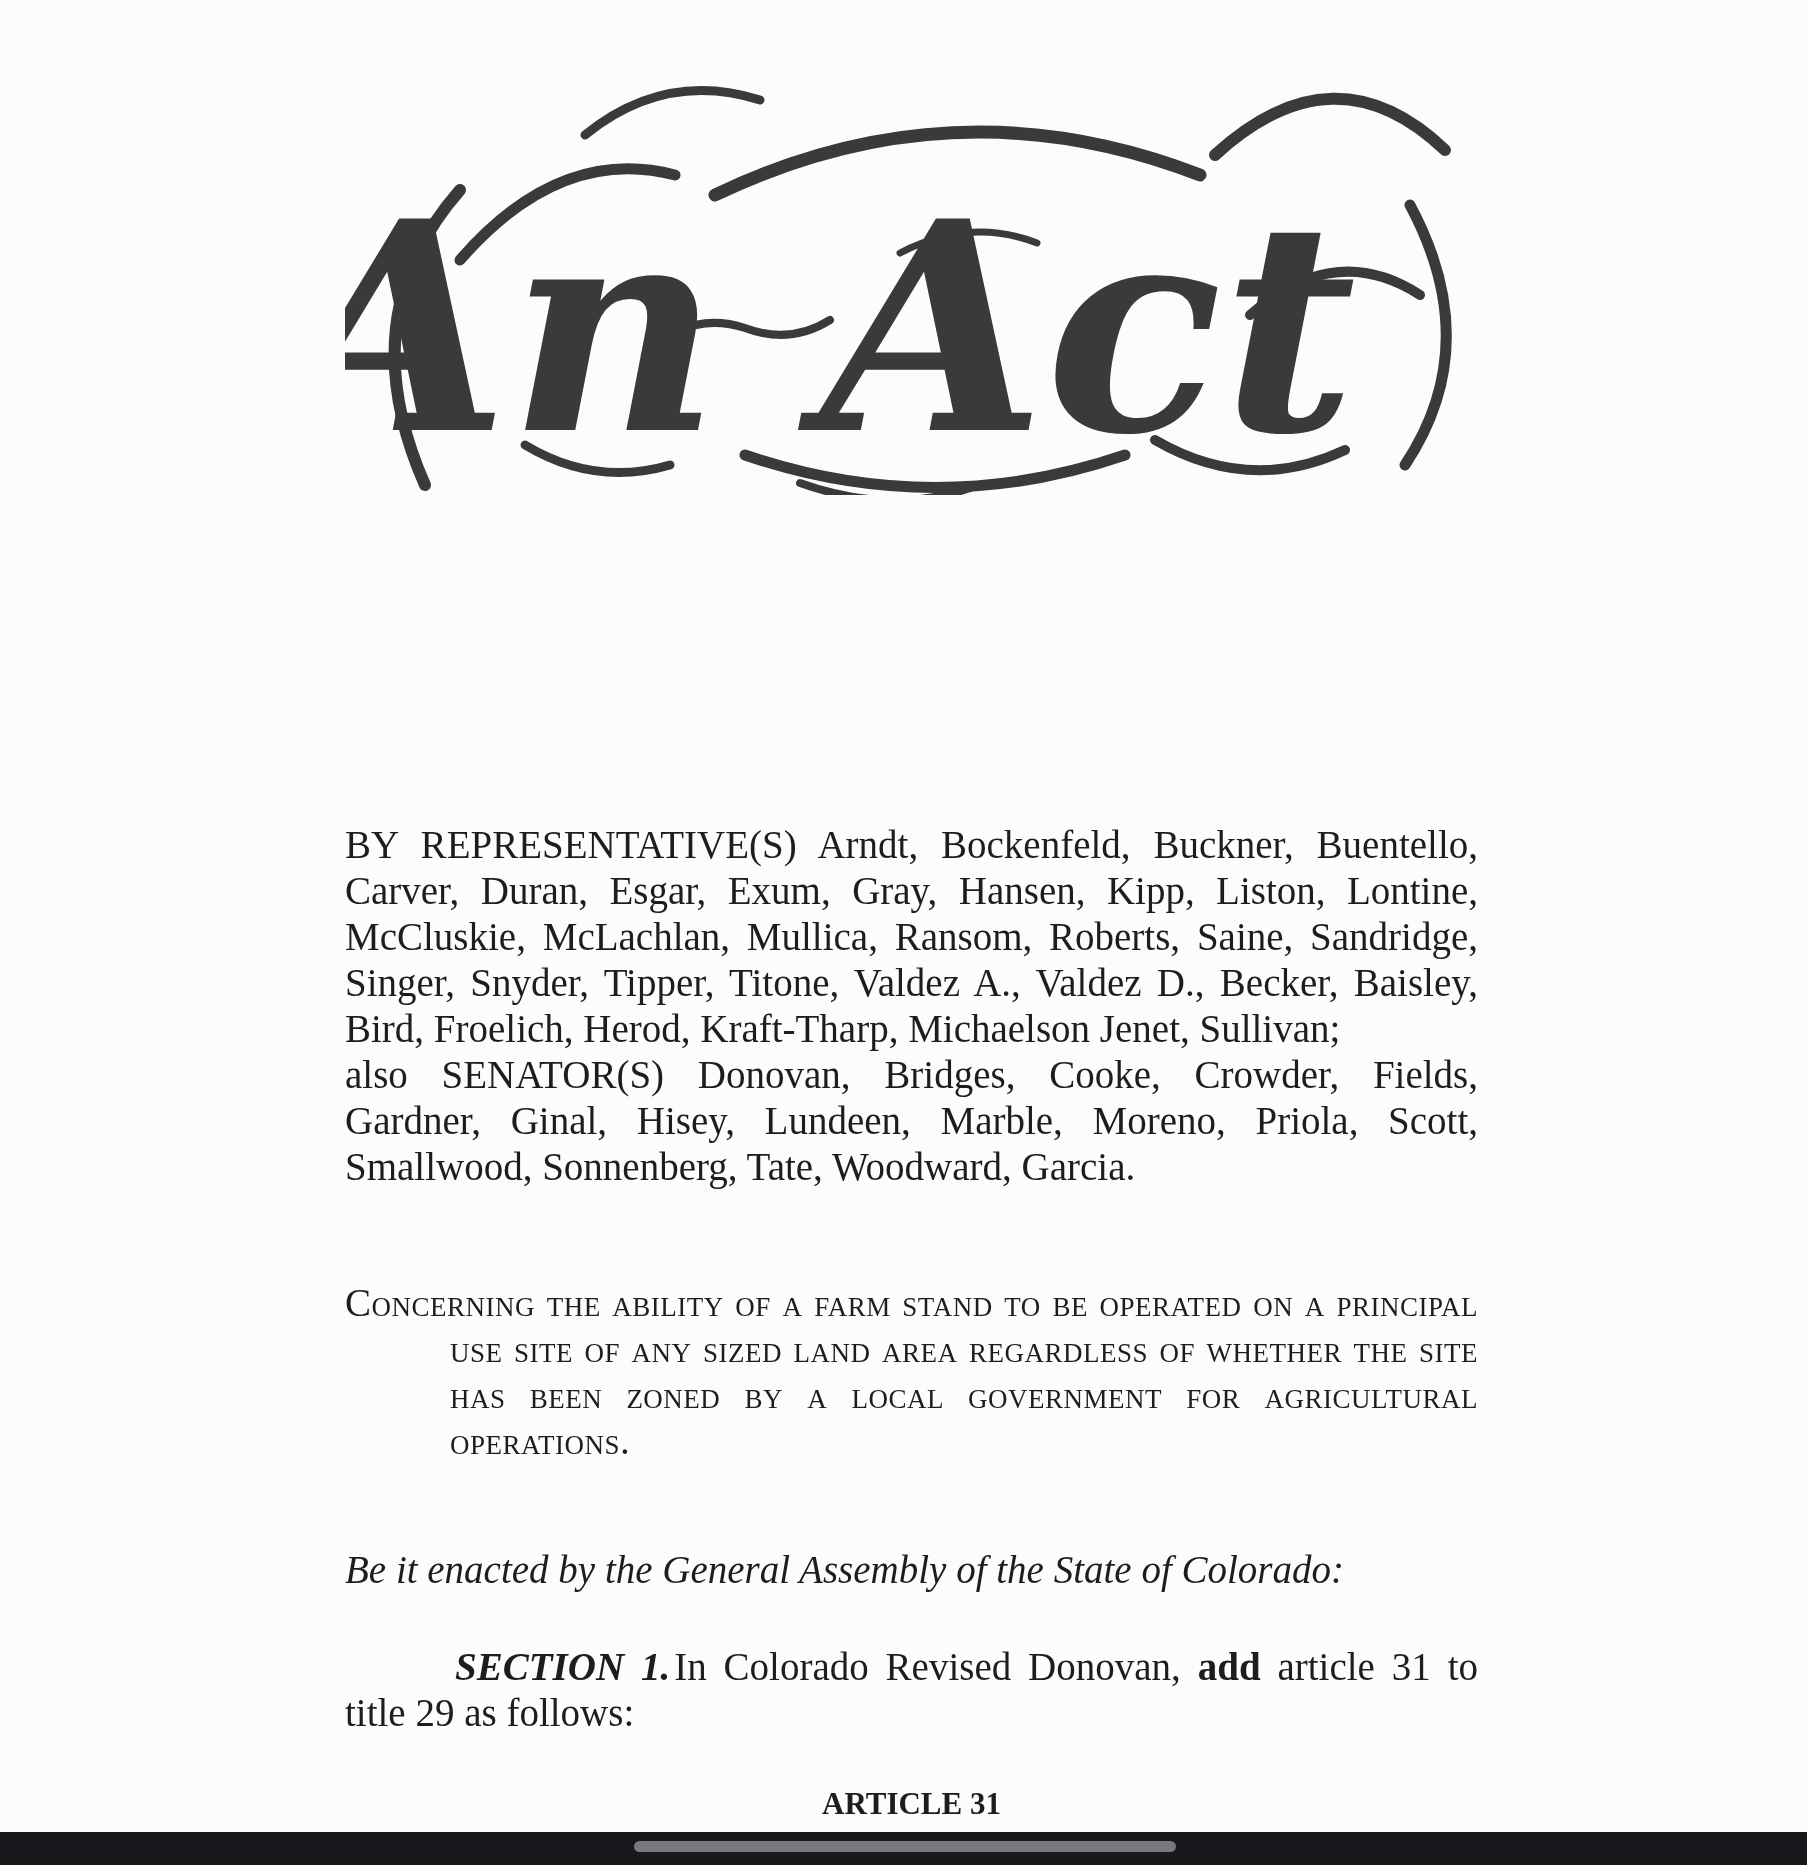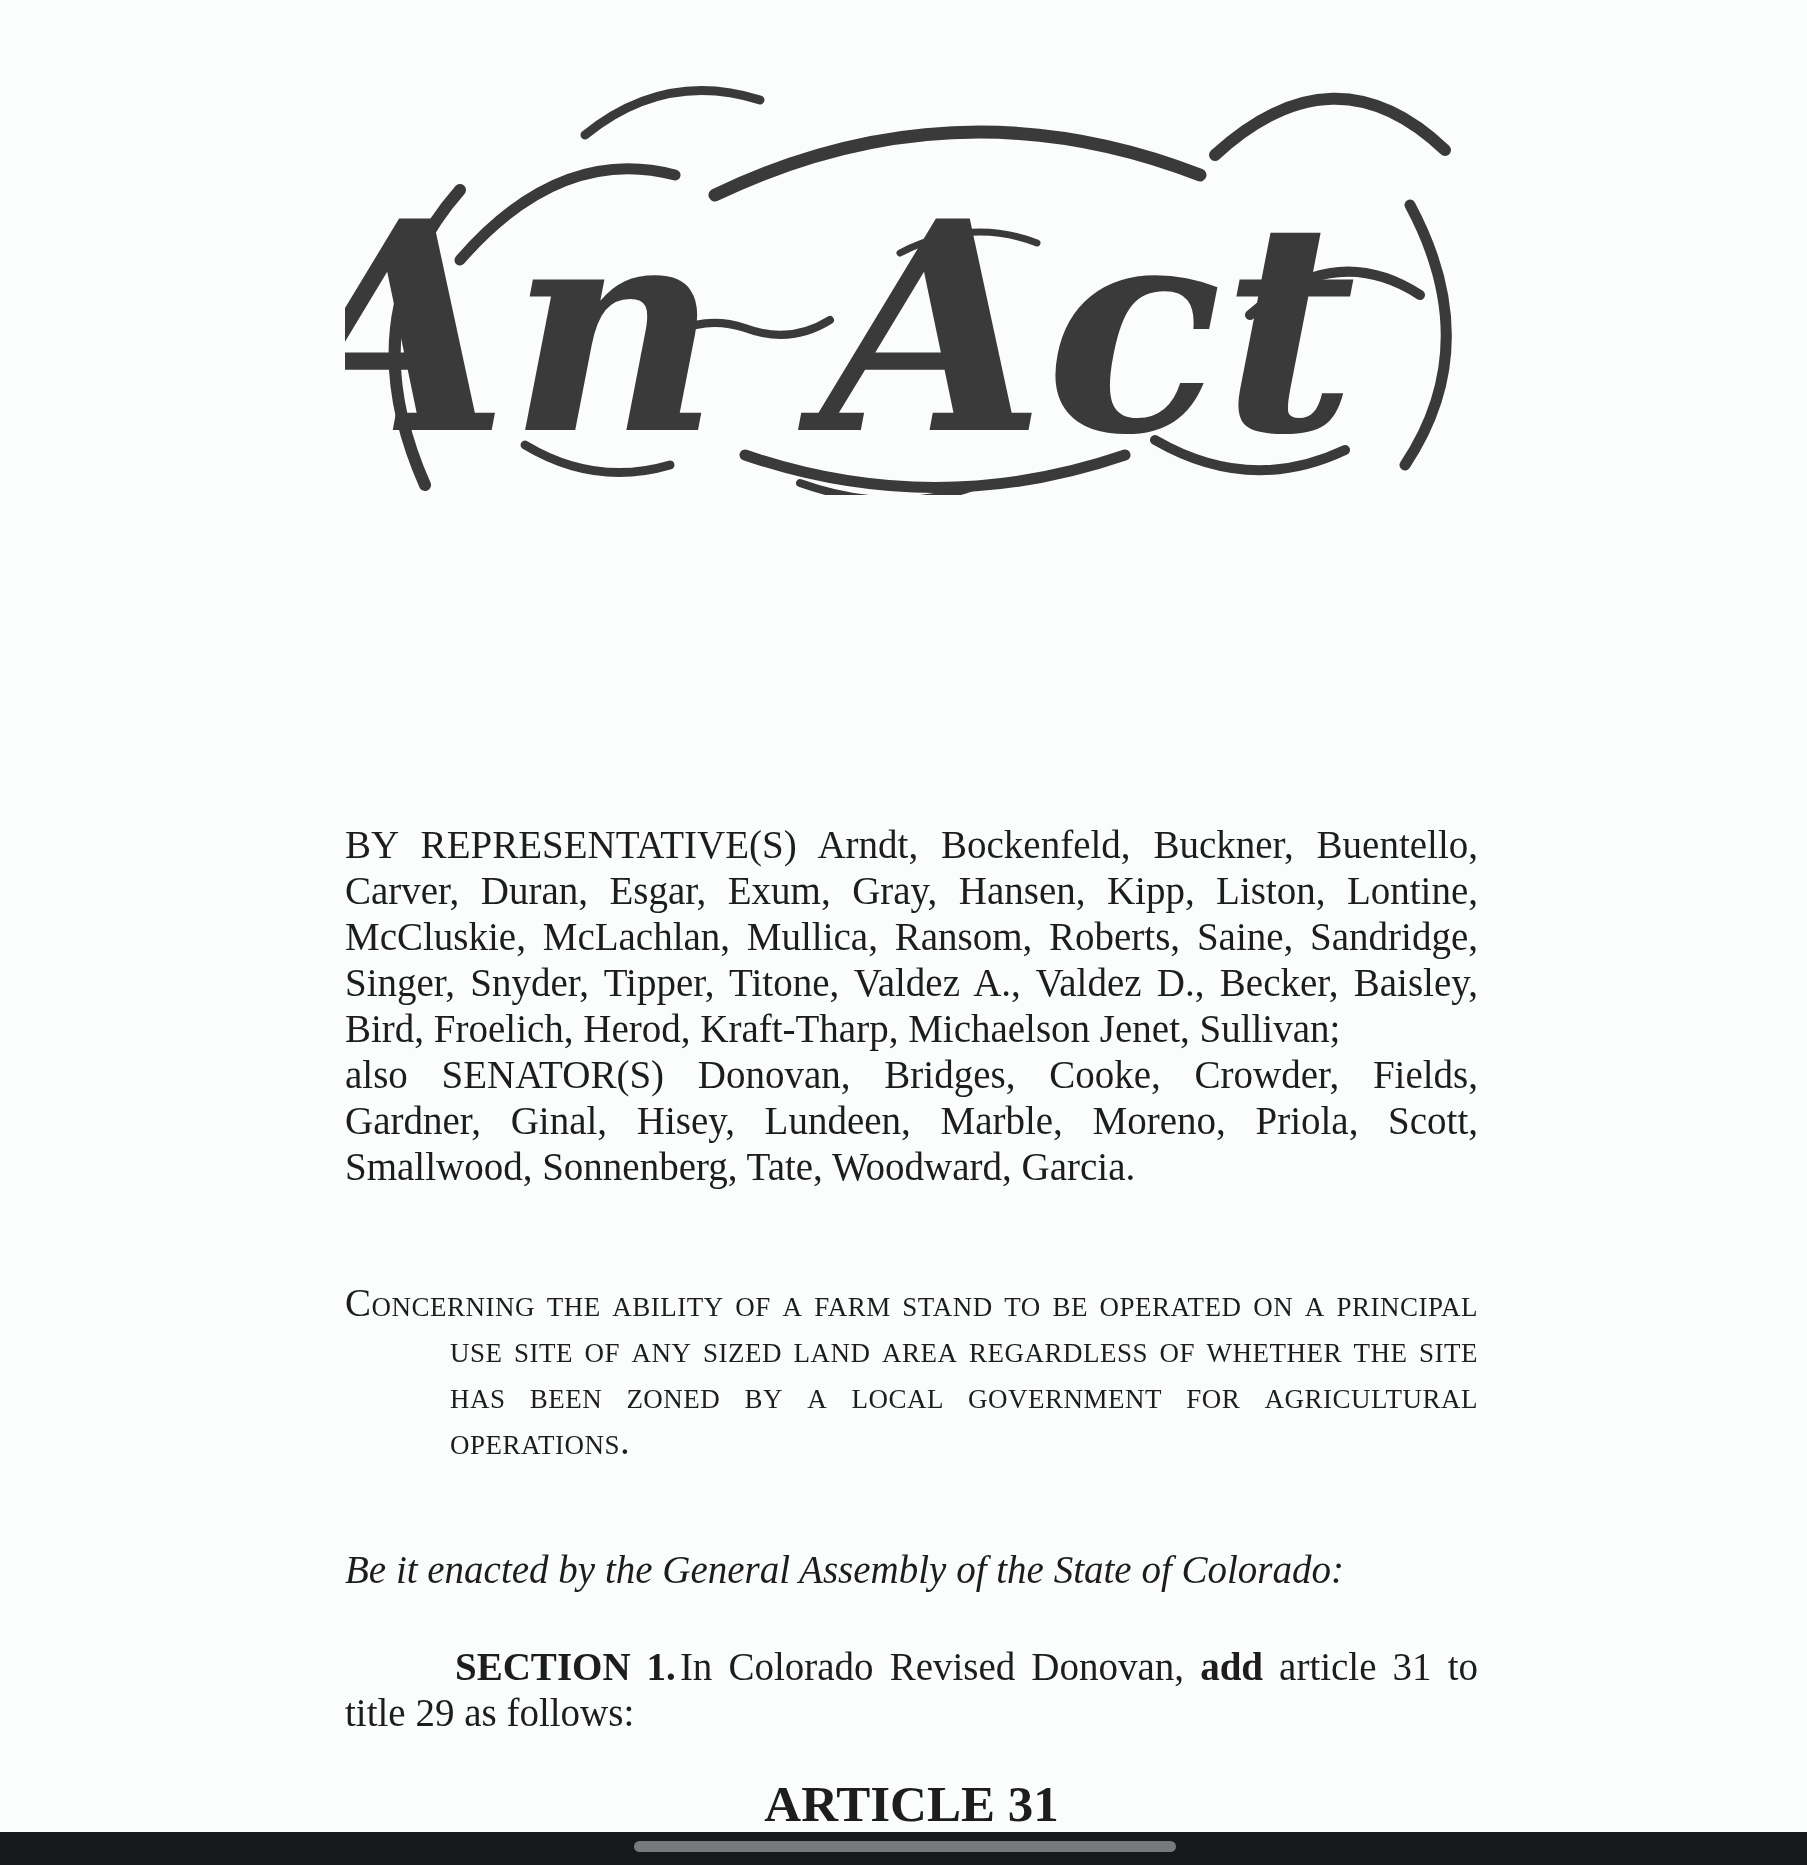--- a/index.html
+++ b/index.html
@@ -37,23 +37,23 @@
     font-size: 39px;
     line-height: 46px;
     text-align: justify;
   }
   #bill-number   { top: 672px; text-align: left; }
   #sponsors      { top: 822px; }
   #title-block   { top: 1280px; padding-left: 105px; text-indent: -105px; font-variant: small-caps; letter-spacing: 0.5px; }
   #enacting      { top: 1547px; font-style: italic; text-align: left; }
   #section1      { top: 1644px; }
   #section1 p    { text-indent: 110px; }
-  #article       { top: 1781px; text-align: center; font-weight: bold; font-size: 51px; }
+  #article       { top: 1781px; text-align: center; font-weight: bold; font-size: 31px; }
   .bold          { font-weight: bold; }
-  .lbl-gap       { margin-right: 4px; }
+  .lbl-gap       { margin-right: 4px; font-style: italic; }
 
   
   .bottom-bar {
     position: absolute;
     left: 0; top: 1832px;
     width: 1807px; height: 33px;
   }
   .bottom-bar .thumb {
     position: absolute;
     left: 634px; top: 9px;

